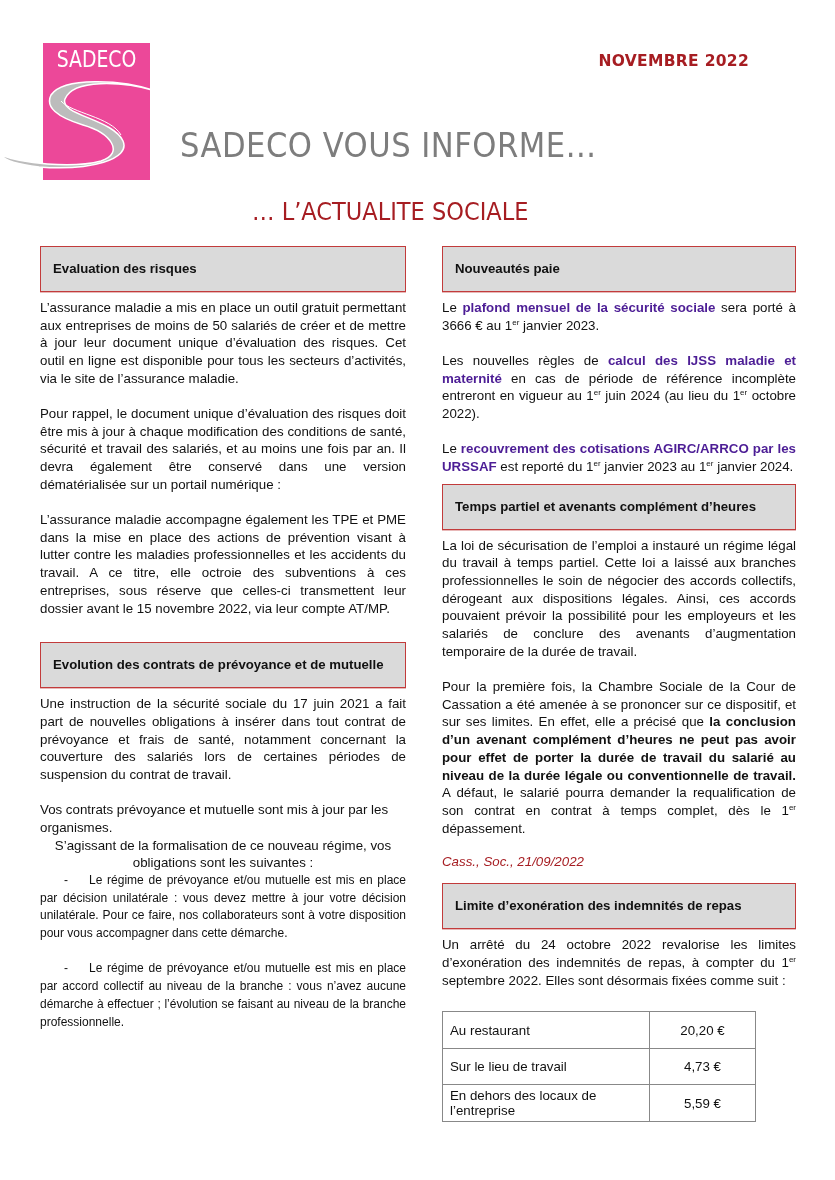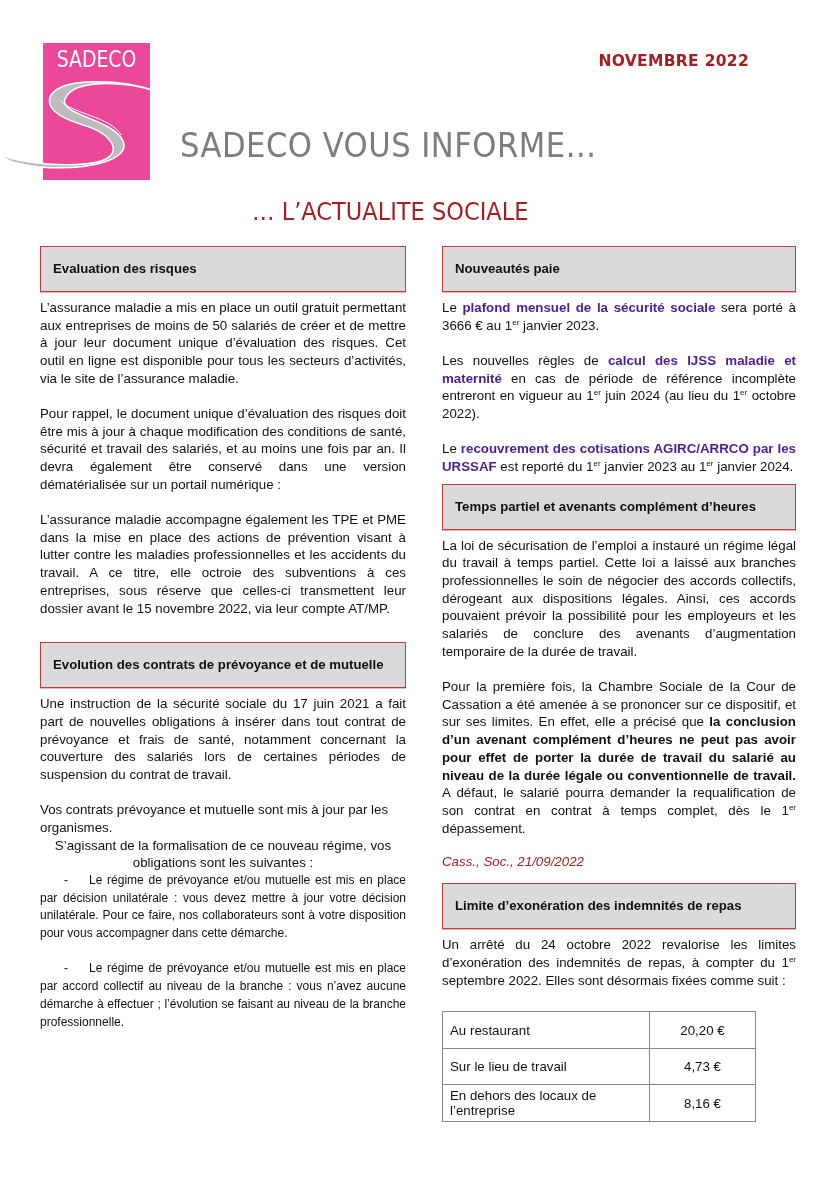--- a/index.html
+++ b/index.html
@@ -92,17 +92,17 @@
         <tr>
           <td>Au restaurant</td>
           <td class="val">20,20 €</td>
         </tr>
     <tr>
           <td>Sur le lieu de travail</td>
           <td class="val">4,73 €</td>
         </tr>
     <tr>
           <td>En dehors des locaux de l’entreprise</td>
-          <td class="val">8,16 €</td>
+          <td class="val">5,59 €</td>
         </tr>
   </tbody>
     </table>
 </div>
 
 </body></html>

